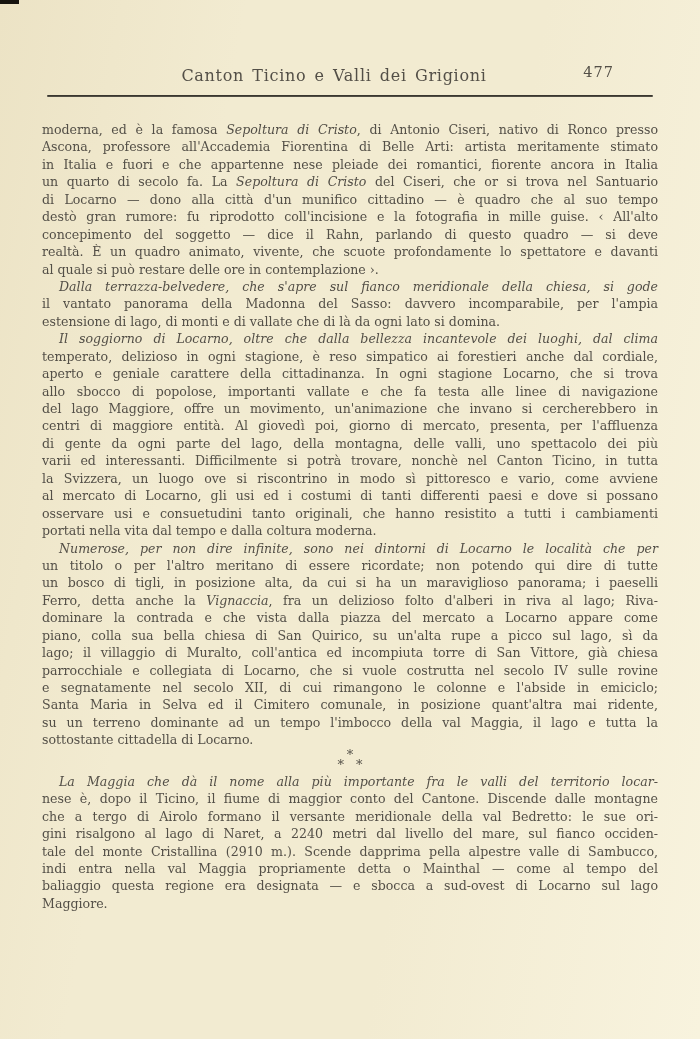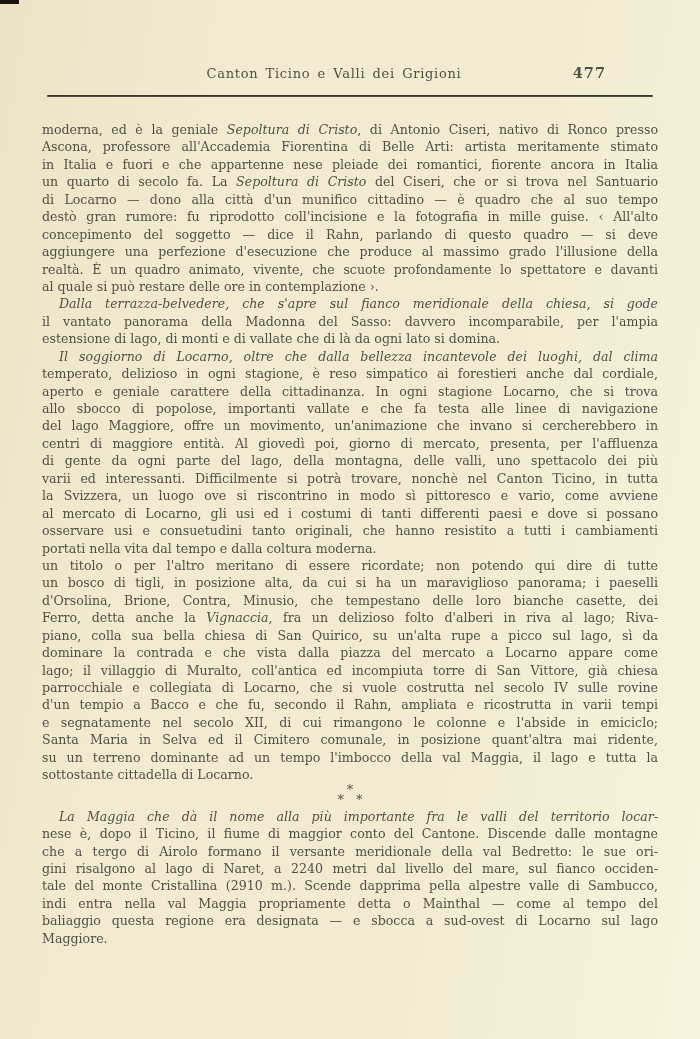--- a/index.html
+++ b/index.html
@@ -32,32 +32,31 @@
   .header {
     position: absolute;
     left: 42px; right: 42px; top: 64px;
     height: 20px;
   }
   .running-title {
     position: absolute;
     left: 0; right: 0; top: 2px;
     text-align: center;
     transform: translateX(-16px);
-    font-size: 13px;
+    font-size: 16px;
     letter-spacing: 0.7px;
     word-spacing: 2.5px;
     color: var(--ink);
   }
   .page-number {
     position: absolute;
-    right: 52px; top: 0;
+    right: 44px; top: 0;
     font-size: 14.5px;
     letter-spacing: 1px;
     color: var(--ink);
-    font-weight: bold;
   }
   .header-rule {
     position: absolute;
     left: 47px; top: 95px;
     width: 606px; height: 2.4px;
     background: linear-gradient(180deg, #3a372f 0%, #3a372f 55%, #6b675c 100%);
     border-radius: 1px;
   }
   .text-block {
     position: absolute;
@@ -96,28 +95,27 @@
 
 <div class="page">
   <div class="corner-mark"></div>
   <div class="header">
     <div class="running-title">Canton Ticino e Valli dei Grigioni</div>
     <div class="page-number">477</div>
   </div>
   <div class="header-rule"></div>
   <div class="text-block" id="text-block">
       <div class="para">
-        <div class="line"><span>moderna, ed è la geniale </span><i>Sepoltura di Cristo</i><span>, di Antonio Ciseri, nativo di Ronco presso</span></div>
+        <div class="line"><span>moderna, ed è la famosa </span><i>Sepoltura di Cristo</i><span>, di Antonio Ciseri, nativo di Ronco presso</span></div>
         <div class="line"><span>Ascona, professore all'Accademia Fiorentina di Belle Arti: artista meritamente stimato</span></div>
         <div class="line"><span>in Italia e fuori e che appartenne nese pleiade dei romantici, fiorente ancora in Italia</span></div>
         <div class="line"><span>un quarto di secolo fa. La </span><i>Sepoltura di Cristo</i><span> del Ciseri, che or si trova nel Santuario</span></div>
         <div class="line"><span>di Locarno — dono alla città d'un munifico cittadino — è quadro che al suo tempo</span></div>
         <div class="line"><span>destò gran rumore: fu riprodotto coll'incisione e la fotografia in mille guise. ‹ All'alto</span></div>
         <div class="line"><span>concepimento del soggetto — dice il Rahn, parlando di questo quadro — si deve</span></div>
-        <div class="line"><span>aggiungere una perfezione d'esecuzione che produce al massimo grado l'illusione della</span></div>
         <div class="line"><span>realtà. È un quadro animato, vivente, che scuote profondamente lo spettatore e davanti</span></div>
         <div class="line last"><span>al quale si può restare delle ore in contemplazione ›.</span></div>
       </div>
       <div class="para">
         <div class="line indent"><span>Dalla terrazza-belvedere, che s'apre sul fianco meridionale della chiesa, si gode</span></div>
         <div class="line"><span>il vantato panorama della Madonna del Sasso: davvero incomparabile, per l'ampia</span></div>
         <div class="line last"><span>estensione di lago, di monti e di vallate che di là da ogni lato si domina.</span></div>
       </div>
       <div class="para">
         <div class="line indent"><span>Il soggiorno di Locarno, oltre che dalla bellezza incantevole dei luoghi, dal clima</span></div>
@@ -127,29 +125,28 @@
         <div class="line"><span>del lago Maggiore, offre un movimento, un'animazione che invano si cercherebbero in</span></div>
         <div class="line"><span>centri di maggiore entità. Al giovedì poi, giorno di mercato, presenta, per l'affluenza</span></div>
         <div class="line"><span>di gente da ogni parte del lago, della montagna, delle valli, uno spettacolo dei più</span></div>
         <div class="line"><span>varii ed interessanti. Difficilmente si potrà trovare, nonchè nel Canton Ticino, in tutta</span></div>
         <div class="line"><span>la Svizzera, un luogo ove si riscontrino in modo sì pittoresco e vario, come avviene</span></div>
         <div class="line"><span>al mercato di Locarno, gli usi ed i costumi di tanti differenti paesi e dove si possano</span></div>
         <div class="line"><span>osservare usi e consuetudini tanto originali, che hanno resistito a tutti i cambiamenti</span></div>
         <div class="line last"><span>portati nella vita dal tempo e dalla coltura moderna.</span></div>
       </div>
       <div class="para">
+        <div class="line indent"><span>Numerose, per non dire infinite, sono nei dintorni di Locarno le località che per</span></div>
         <div class="line"><span>un titolo o per l'altro meritano di essere ricordate; non potendo qui dire di tutte</span></div>
         <div class="line"><span>un bosco di tigli, in posizione alta, da cui si ha un maraviglioso panorama; i paeselli</span></div>
-        <div class="line"><span>d'Orsolina, Brione, Contra, Minusio, che tempestano delle loro bianche casette, dei</span></div>
         <div class="line"><span>Ferro, detta anche la </span><i>Vignaccia</i><span>, fra un delizioso folto d'alberi in riva al lago; Riva-</span></div>
+        <div class="line"><span>dominare la contrada e che vista dalla piazza del mercato a Locarno appare come</span></div>
         <div class="line"><span>piano, colla sua bella chiesa di San Quirico, su un'alta rupe a picco sul lago, sì da</span></div>
-        <div class="line"><span>dominare la contrada e che vista dalla piazza del mercato a Locarno appare come</span></div>
         <div class="line"><span>lago; il villaggio di Muralto, coll'antica ed incompiuta torre di San Vittore, già chiesa</span></div>
         <div class="line"><span>parrocchiale e collegiata di Locarno, che si vuole costrutta nel secolo IV sulle rovine</span></div>
-        <div class="line"><span>d'un tempio a Bacco e che fu, secondo il Rahn, ampliata e ricostrutta in varii tempi</span></div>
         <div class="line"><span>e segnatamente nel secolo XII, di cui rimangono le colonne e l'abside in emiciclo;</span></div>
         <div class="line"><span>Santa Maria in Selva ed il Cimitero comunale, in posizione quant'altra mai ridente,</span></div>
         <div class="line"><span>su un terreno dominante ad un tempo l'imbocco della val Maggia, il lago e tutta la</span></div>
         <div class="line last"><span>sottostante cittadella di Locarno.</span></div>
       </div>
       <div class="asterism">
         <div class="ast-top">*</div>
         <div class="ast-bottom">* *</div>
       </div>
       <div class="para">

